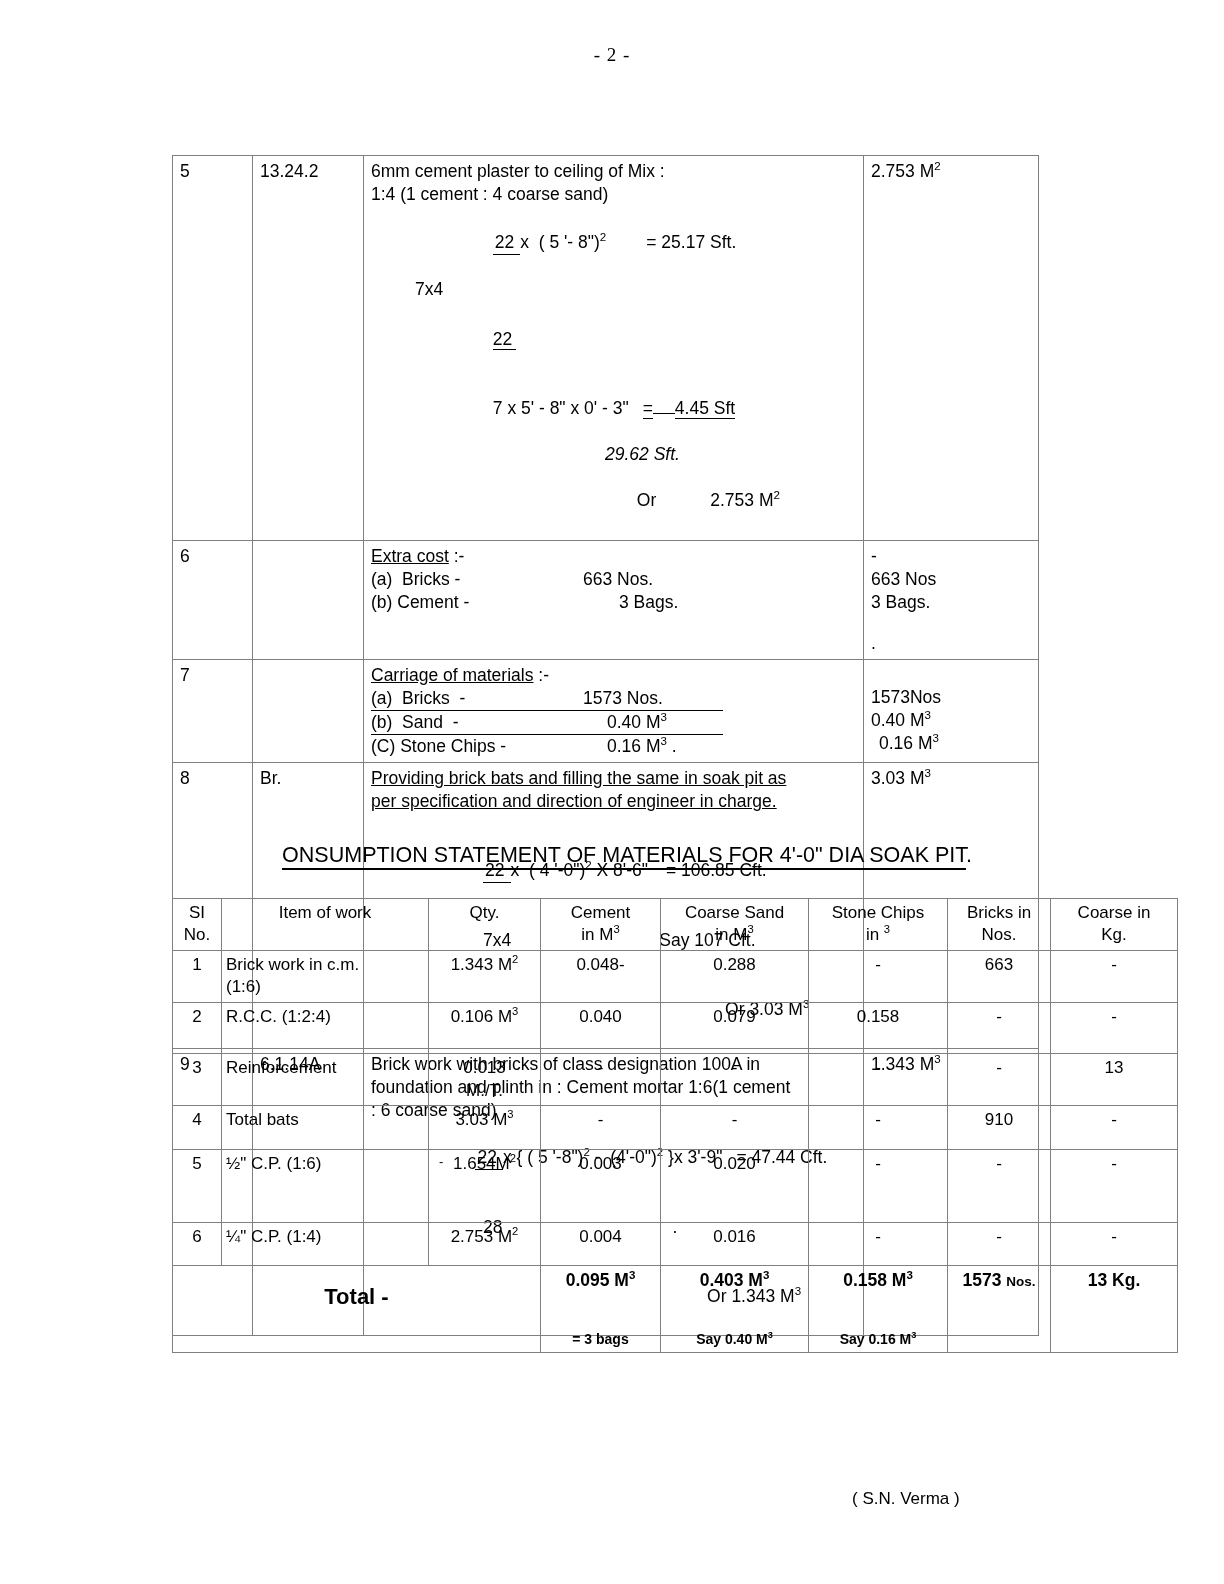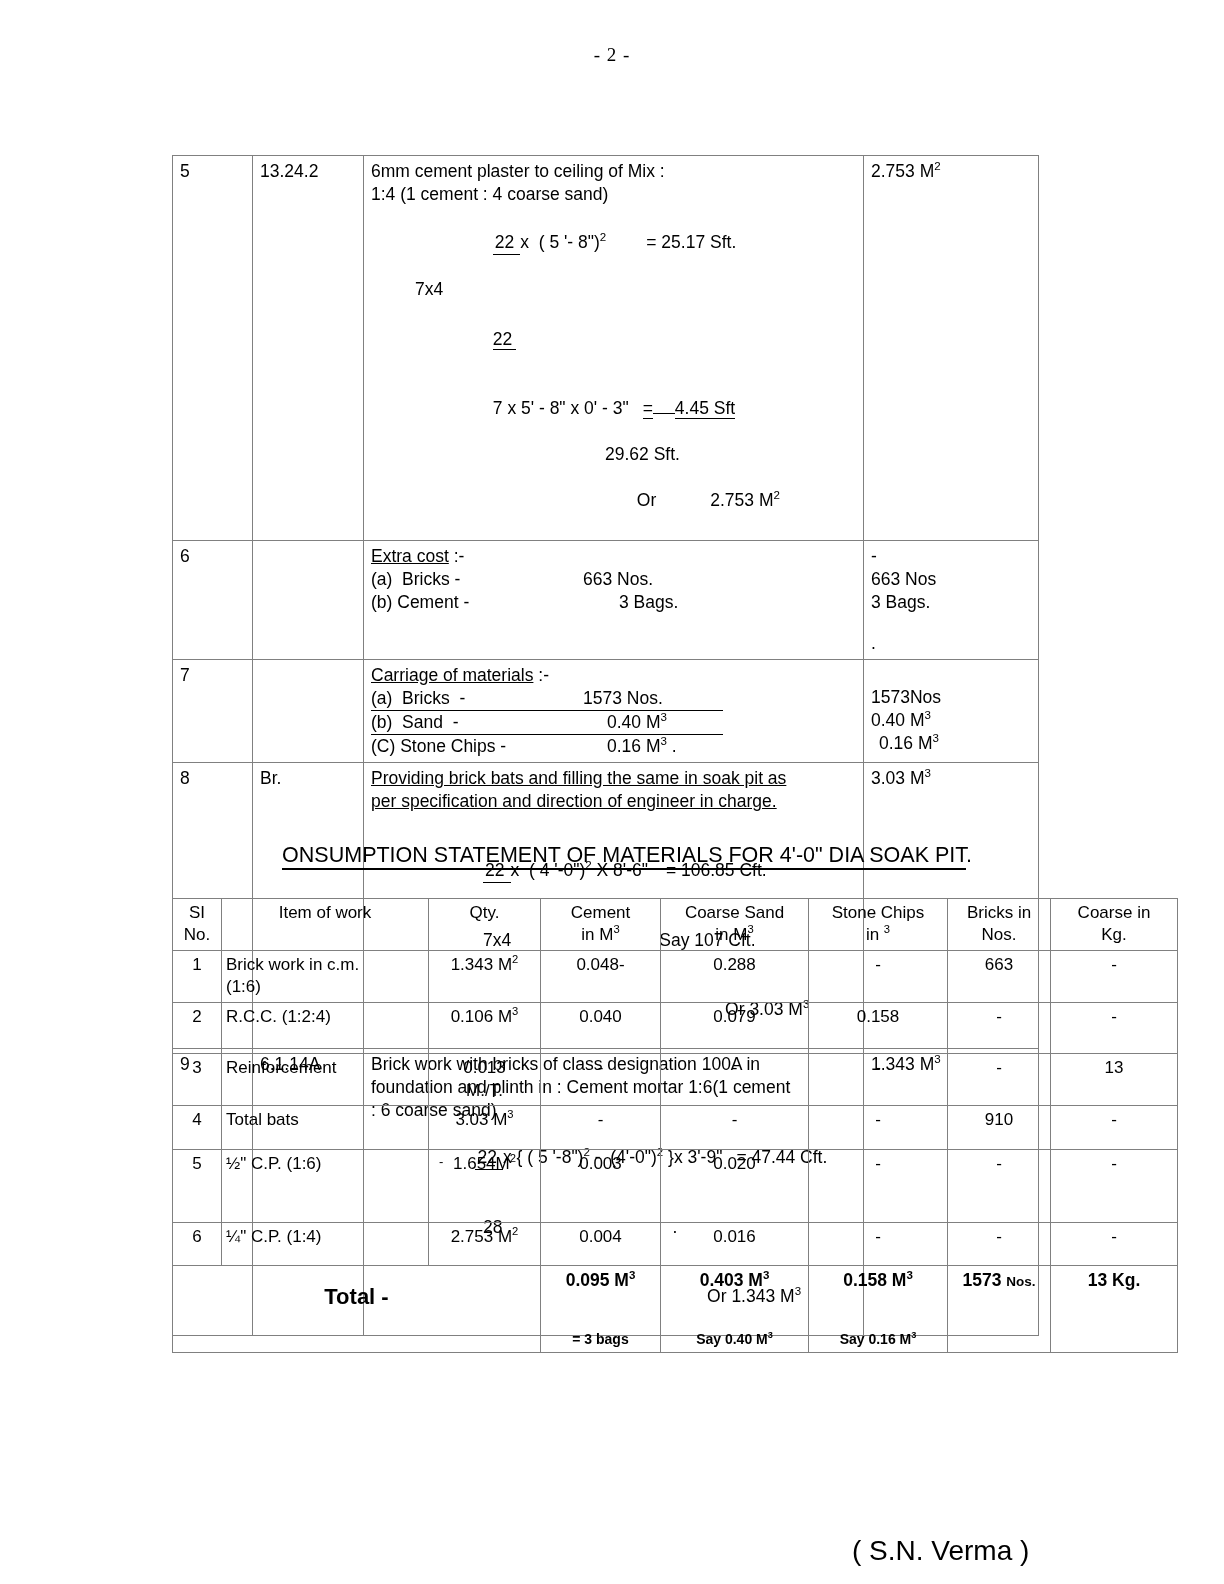--- a/index.html
+++ b/index.html
@@ -73,22 +73,22 @@
   .t2 col.c6{width:139px;}
   .t2 col.c7{width:103px;}
   .t2 col.c8{width:127px;}
   .t2 .total-lbl{text-align:center;font-weight:bold;font-size:22px;padding-top:16px;}
   .t2 .tot{font-weight:bold;font-size:17.5px;}
   .t2 .tot2{font-weight:bold;font-size:14px;padding-top:38px;}
   .t2 .small{font-size:13.5px;}
 
   
   .sign{
-    position:absolute;left:852px;top:1535px;
-    font-size:28px;
+    position:absolute;left:852px;top:1489px;
+    font-size:17px;
   }
 </style>
 </head>
 <body>
 
 <div class="page">
 
   <div class="page-number">- 2 -</div>
 
   <div class="t1-wrap">
@@ -111,21 +111,21 @@
               <div class="ln" style="padding-left:44px;">
                 <span class="fracL"><span class="num">22</span></span><span>x  ( 5 '- 8")</span><span class="sup">2</span><span style="display:inline-block;width:40px"></span><span>= 25.17 Sft.</span>
               </div>
               <div class="ln" style="padding-left:44px;">7x4</div>
               <div class="ln" style="padding-left:44px;margin-top:3px;">
                 <span style="border-bottom:1.6px solid #000;padding:0 4px 0 0;">22</span>
               </div>
               <div class="ln" style="padding-left:44px;">
                 <span>7 x 5' - 8" x 0' - 3"</span><span style="display:inline-block;width:14px"></span><span style="border-bottom:1.6px solid #000;">=</span><span style="border-bottom:1.6px solid #000;display:inline-block;width:22px"></span><span style="border-bottom:1.6px solid #000;">4.45 Sft</span>
               </div>
-              <div class="ln" style="padding-left:234px;">29.62 Sft.</div>
+              <div class="ln" style="padding-left:234px;font-style:italic;">29.62 Sft.</div>
               <div class="ln" style="padding-left:188px;">
                 <span>Or</span><span style="display:inline-block;width:54px"></span><span>2.753 M</span><span class="sup">2</span>
               </div>
             </div>
           </td>
           <td class="c-qty">
             <span>2.753 M</span><span class="sup">2</span>
           </td>
         </tr>
 

